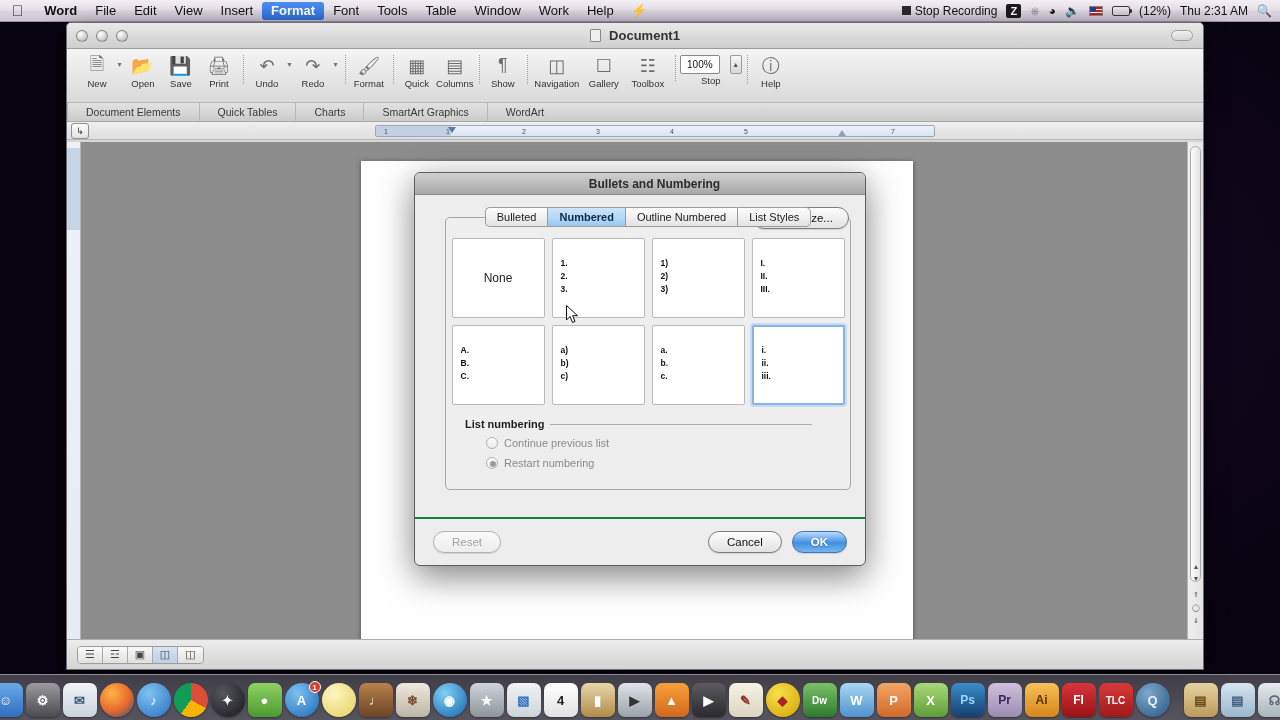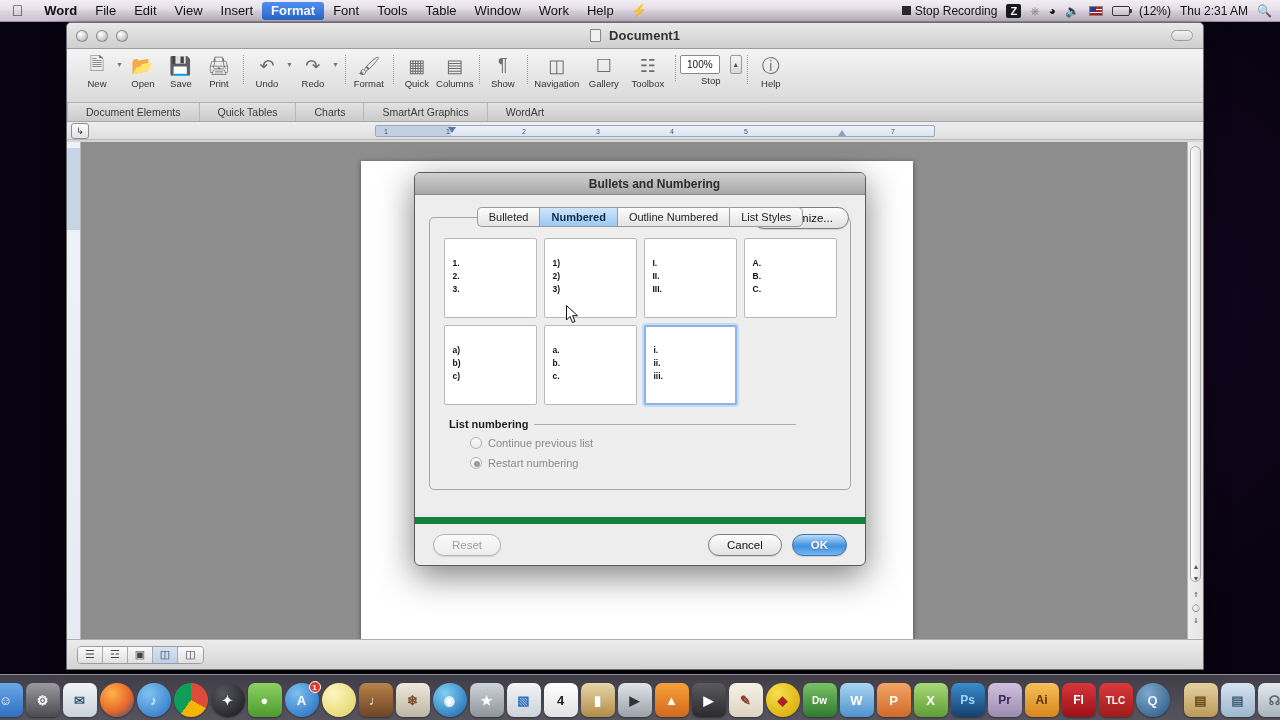--- a/index.html
+++ b/index.html
@@ -138,21 +138,21 @@
   
   .dialog{
     position:absolute; left:414px; top:172px; width:452px; height:394px;
     background:#ededed; border:1px solid #5d5d5d; border-radius:6px;
     box-shadow:0 10px 34px rgba(0,0,0,.5);
     overflow:hidden;
   }
   .dlg-title{ height:22px; background:linear-gradient(180deg,#d0d0d0,#a8a8a8);
      border-bottom:1px solid #8a8a8a; display:flex; align-items:center; justify-content:center;
      font-size:12px; font-weight:bold; color:#2d2d2d;padding-left:29px;}
-  .dlg-body{ padding:12px 14px 0 14px; position:relative;}
+  .dlg-body{ padding:12px 14px 0 14px; position:relative;margin-left:16px;}
   .tabstrip{ display:flex; justify-content:center; position:relative; z-index:3; }
   .dtab{
     height:20px; padding:0 11px; font-size:11px; color:#222;
     background:linear-gradient(180deg,#fdfdfd,#e4e4e4);
     border:1px solid #9b9b9b; border-right:none;
     display:flex; align-items:center; white-space:nowrap;
   }
   .dtab:first-child{ border-radius:5px 0 0 5px; }
   .dtab:last-child{ border-right:1px solid #9b9b9b; border-radius:0 5px 5px 0; }
   .dtab.sel{ background:linear-gradient(180deg,#cfe6fb,#9bc9f2); color:#0b2a4a; font-weight:bold;}
@@ -183,21 +183,21 @@
      background:linear-gradient(180deg,#fbfbfb,#ededed); position:relative; flex:none;}
   .rdot.on:after{ content:""; position:absolute; left:3px; top:3px; width:6px;height:6px;border-radius:50%;
      background:#9b9b9b;}
   .customize{
     position:absolute; right:16px; top:12px; width:96px; height:22px; border-radius:11px;
     border:1px solid #7e7e7e; background:linear-gradient(180deg,#fdfdfd,#e2e2e2);
     font-size:11.5px; color:#111; display:flex; align-items:center; justify-content:center;
     box-shadow:0 1px 1px rgba(0,0,0,.12);
   }
   .dlg-footer{ position:absolute; left:0; right:0; bottom:0; height:48px; padding:0 18px;
-     display:flex; align-items:center; border-top:7px solid #15803d;}
+     display:flex; align-items:center; border-top:2px solid #15803d;}
   .btn{
     height:22px; padding:0 18px; border-radius:11px; border:1px solid #7e7e7e;
     background:linear-gradient(180deg,#fdfdfd,#e2e2e2); font-size:11.5px; color:#111;
     display:flex; align-items:center; justify-content:center;
     box-shadow:0 1px 1px rgba(0,0,0,.12);
   }
   .btn.disabled{ color:#a0a0a0; border-color:#b4b4b4; background:linear-gradient(180deg,#fafafa,#ededed);}
   .btn.default{ background:linear-gradient(180deg,#bddcfa,#3f8fe0 55%,#76b6ef);
      border-color:#3c74ab; color:#fff; font-weight:bold; text-shadow:0 1px 0 rgba(0,0,0,.25);}
   .spacer{ flex:1;}
@@ -431,20 +431,23 @@
       <div class="tabstrip">
         <div class="dtab">Bulleted</div>
         <div class="dtab sel">Numbered</div>
         <div class="dtab">Outline Numbered</div>
         <div class="dtab">List Styles</div>
       </div>
 
       <div class="panel">
         <div class="grid">
 
+          <div class="tile none">
+            <span>None</span>
+          </div>
 
           <div class="tile">
             <div class="lrow">
               <span class="lnum">1.</span>
               <span class="llines"><span class="lline"></span><span class="lline short"></span></span>
             </div>
             <div class="lrow">
               <span class="lnum">2.</span>
               <span class="llines"><span class="lline"></span><span class="lline short"></span></span>
             </div>

